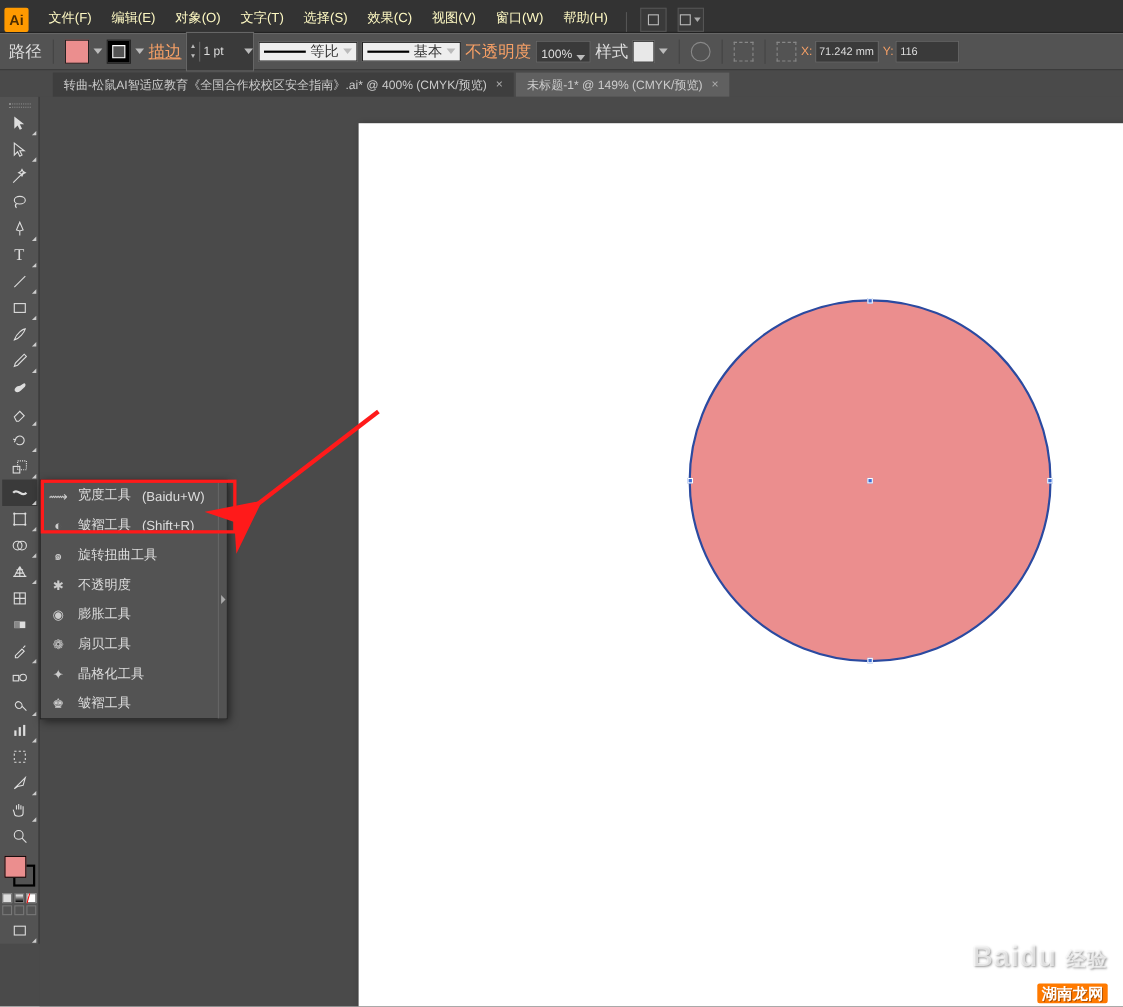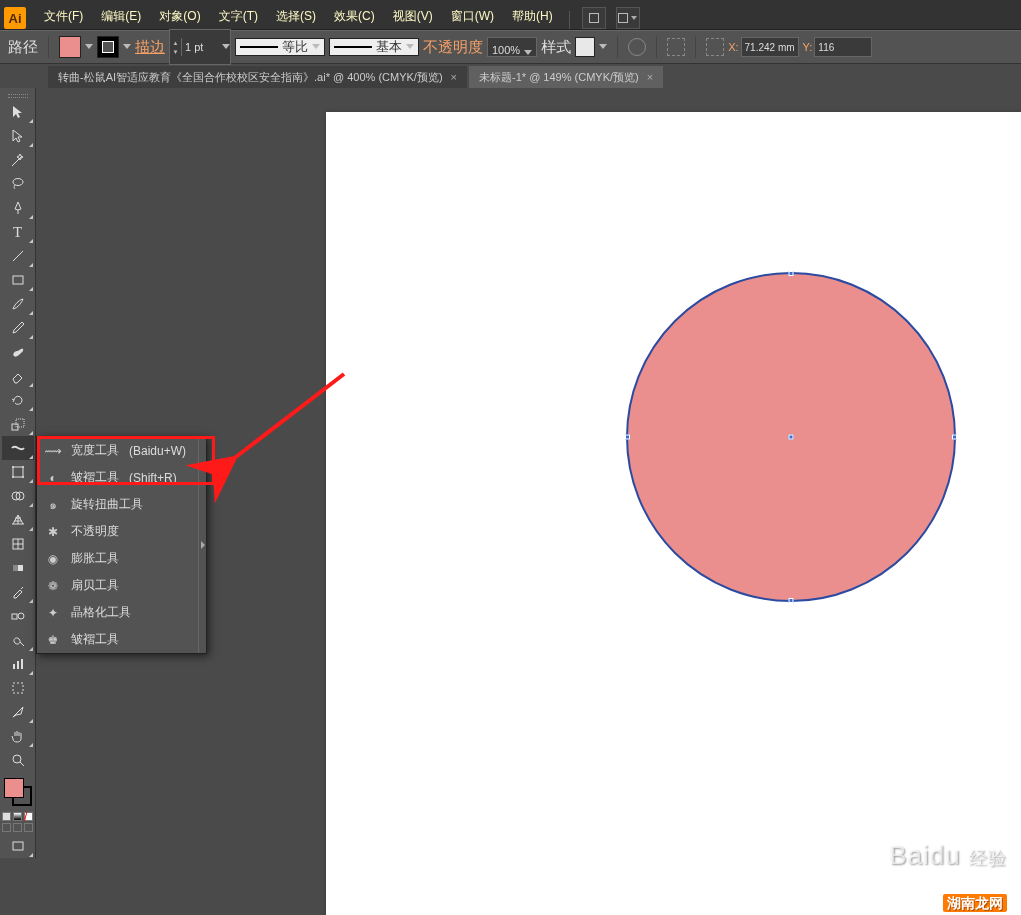--- a/index.html
+++ b/index.html
@@ -62,21 +62,21 @@
 .flyout{position:absolute;left:36px;top:436px;background:#535353;border:1px solid #222;box-shadow:2px 2px 8px rgba(0,0,0,.6);z-index:50}
 .fly-item{display:flex;align-items:center;gap:10px;padding:5px 12px 5px 8px;color:#ddd;font-size:12px;cursor:pointer;white-space:nowrap}
 .fly-ico{width:16px;height:16px;display:flex;align-items:center;justify-content:center;color:#ccc}
 .fly-tear{width:8px;background:#535353;border-left:1px solid #666;display:flex;align-items:center;justify-content:center;cursor:pointer}
 .fly-tear::before{content:"";width:0;height:0;border-top:4px solid transparent;border-bottom:4px solid transparent;border-left:4px solid #aaa}
 .flyrow{display:flex}
 .flycol{flex:1}
 .hl-box{position:absolute;left:37px;top:436px;width:178px;height:49px;border:3px solid #ff1a1a;z-index:60;pointer-events:none}
 .arrow{position:absolute;left:224px;top:368px;z-index:61;pointer-events:none}
 .arrow svg{overflow:visible}
-.wm{position:absolute;right:14px;bottom:44px;color:rgba(255,255,255,.65);font-size:26px;font-weight:normal;letter-spacing:1px;z-index:70;text-shadow:1px 1px 2px rgba(0,0,0,.4)}
+.wm{position:absolute;right:14px;bottom:30px;color:rgba(255,255,255,.65);font-size:26px;font-weight:bold;letter-spacing:1px;z-index:70;text-shadow:1px 1px 2px rgba(0,0,0,.4)}
 .wm2{position:absolute;right:14px;bottom:14px;color:rgba(255,255,255,.45);font-size:12px;z-index:70}
 .wm3{position:absolute;right:14px;bottom:2px;z-index:71}
 .wm3 span{background:#ff7a00;color:#fff;font-weight:bold;padding:1px 4px;border-radius:2px;font-size:14px;text-shadow:1px 1px 0 #b05000}
 </style>
 </head>
 <body>
 
 <div class="menubar">
   <div class="app-icon">Ai</div>
   <div class="menu-item">文件(F)</div>

